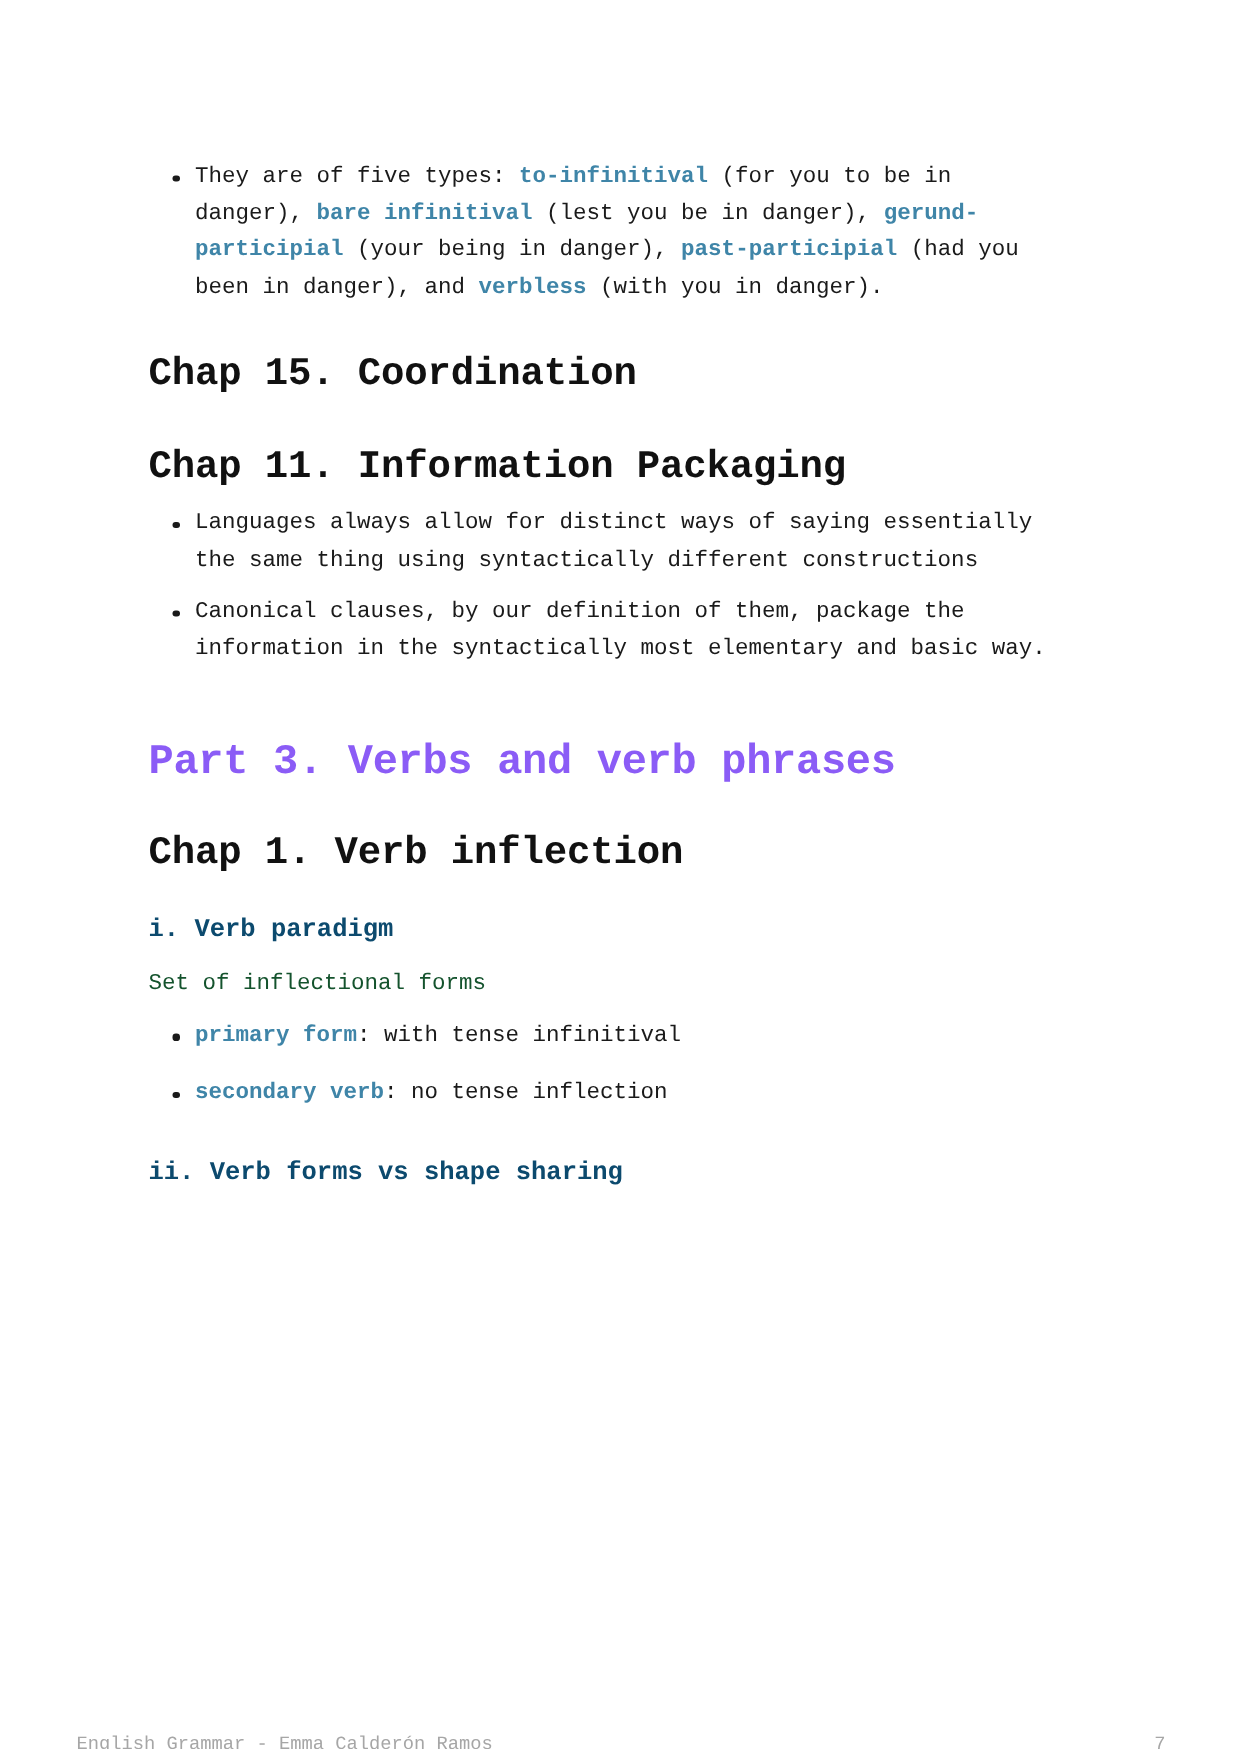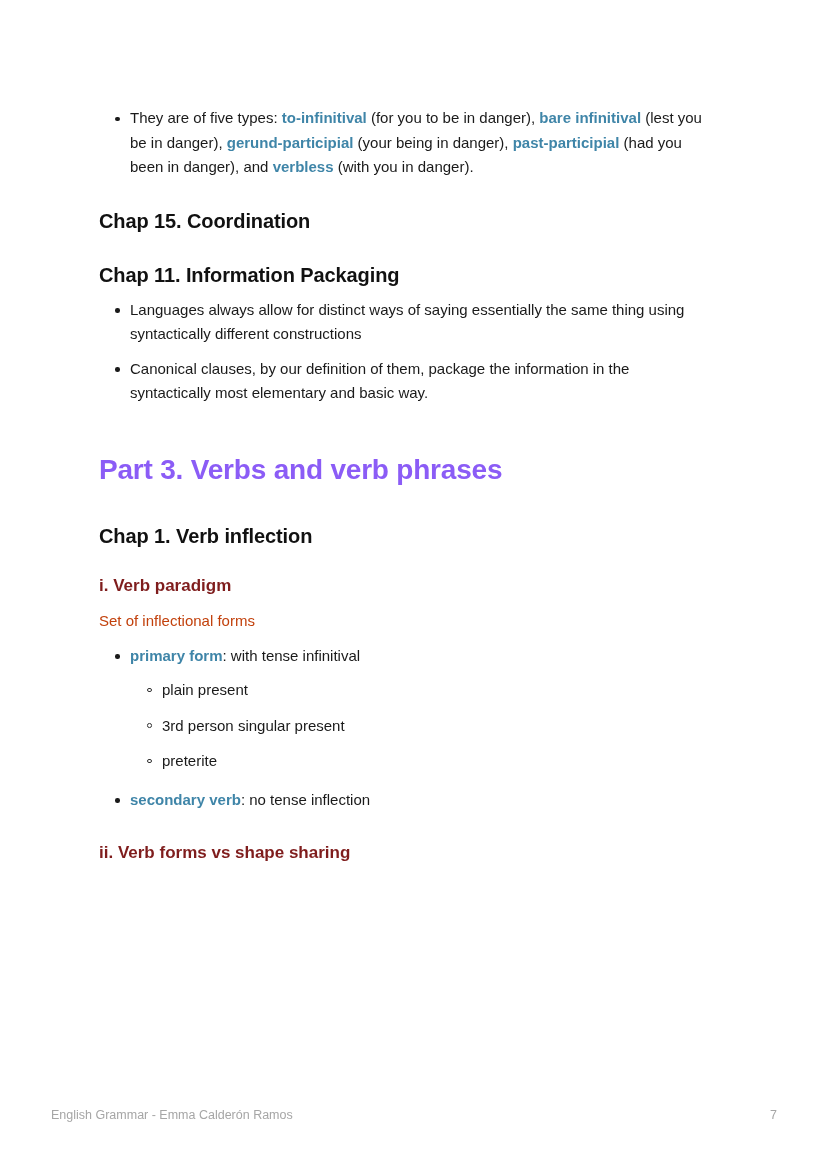--- a/index.html
+++ b/index.html
@@ -5,21 +5,21 @@
   html, body {
     margin: 0;
     padding: 0;
     background: #ffffff;
   }
   .page {
     position: relative;
     width: 828px;
     height: 1166px;
     background: #ffffff;
-    font-family: Liberation Sans, sans-serif;
+    font-family: Liberation Mono, monospace;
     color: #1a1a1a;
     overflow: hidden;
     box-sizing: border-box;
   }
   .content {
     position: absolute;
     left: 99px;
     top: 96px;
     width: 612px;
   }
@@ -27,43 +27,43 @@
   
   .h-part {
     font-size: 28px;
     font-weight: bold;
     line-height: 1.2;
     color: #8b5cf6;
     margin: 47px 0 0 0;
     letter-spacing: -0.2px;
   }
   .h-chap {
-    font-size: 20px;
+    font-size: 26px;
     font-weight: bold;
     line-height: 1.25;
     color: #111111;
     margin: 29px 0 0 0;
     letter-spacing: -0.1px;
   }
-  .h-chap.tight { margin-top: 38px; }
+  .h-chap.tight { margin-top: 26px; }
   .h-sub {
     font-size: 17px;
     font-weight: bold;
     line-height: 1.3;
-    color: #7f1d1d;
+    color: #0c4a6e;
     margin: 26px 0 0 0;
   }
   .h-sub.last { margin-top: 30px; }
 
   
   .para {
     font-size: 15px;
     line-height: 24.5px;
     margin: 12px 0 0 0;
-    color: #c2410c;
+    color: #14532d;
   }
 
   ul.lvl1 {
     list-style: none;
     margin: 10px 0 0 0;
     padding: 0;
   }
   ul.lvl1 > li {
     position: relative;
     padding-left: 31px;
@@ -114,21 +114,21 @@
   .term {
     color: #3f85a8;
     font-weight: bold;
   }
 
   
   .footer {
     position: absolute;
     left: 51px;
     right: 51px;
-    top: 1108px;
+    top: 1156px;
     display: flex;
     justify-content: space-between;
     align-items: baseline;
     font-size: 12.5px;
     color: #a6a6a6;
   }
   .footer .pageno { color: #a6a6a6; }
 </style>
 </head>
 <body>
@@ -152,25 +152,20 @@
 
     <h1 class="h-part">Part 3. Verbs and verb phrases</h1>
     <h2 class="h-chap tight">Chap 1. Verb inflection</h2>
 
     <h3 class="h-sub">i. Verb paradigm</h3>
     <p class="para">Set of inflectional forms</p>
 
     <ul class="lvl1">
       <li>
         <span class="term">primary form</span><span>: with tense infinitival</span>
-        <ul class="lvl2">
-          <li>plain present</li>
-          <li>3rd person singular present</li>
-          <li>preterite</li>
-        </ul>
       </li>
       <li style="margin-top:14px;">
         <span class="term">secondary verb</span><span>: no tense inflection</span>
       </li>
     </ul>
 
     <h3 class="h-sub last">ii. Verb forms vs shape sharing</h3>
   </div>
 
   <div class="footer">

